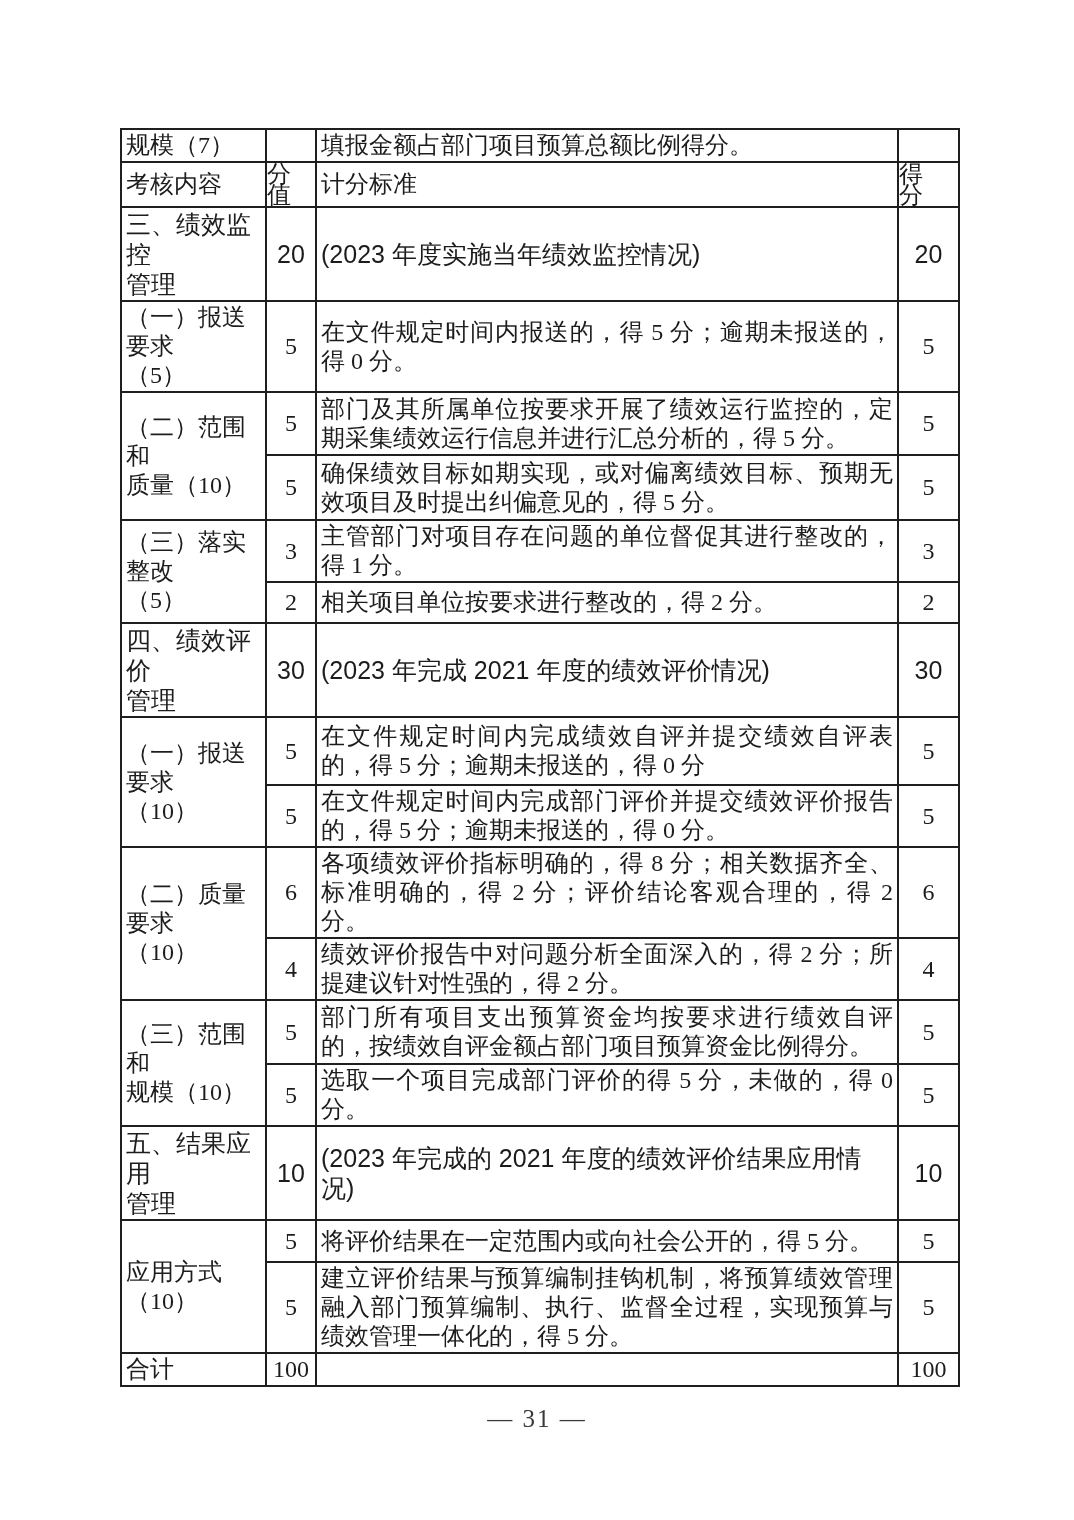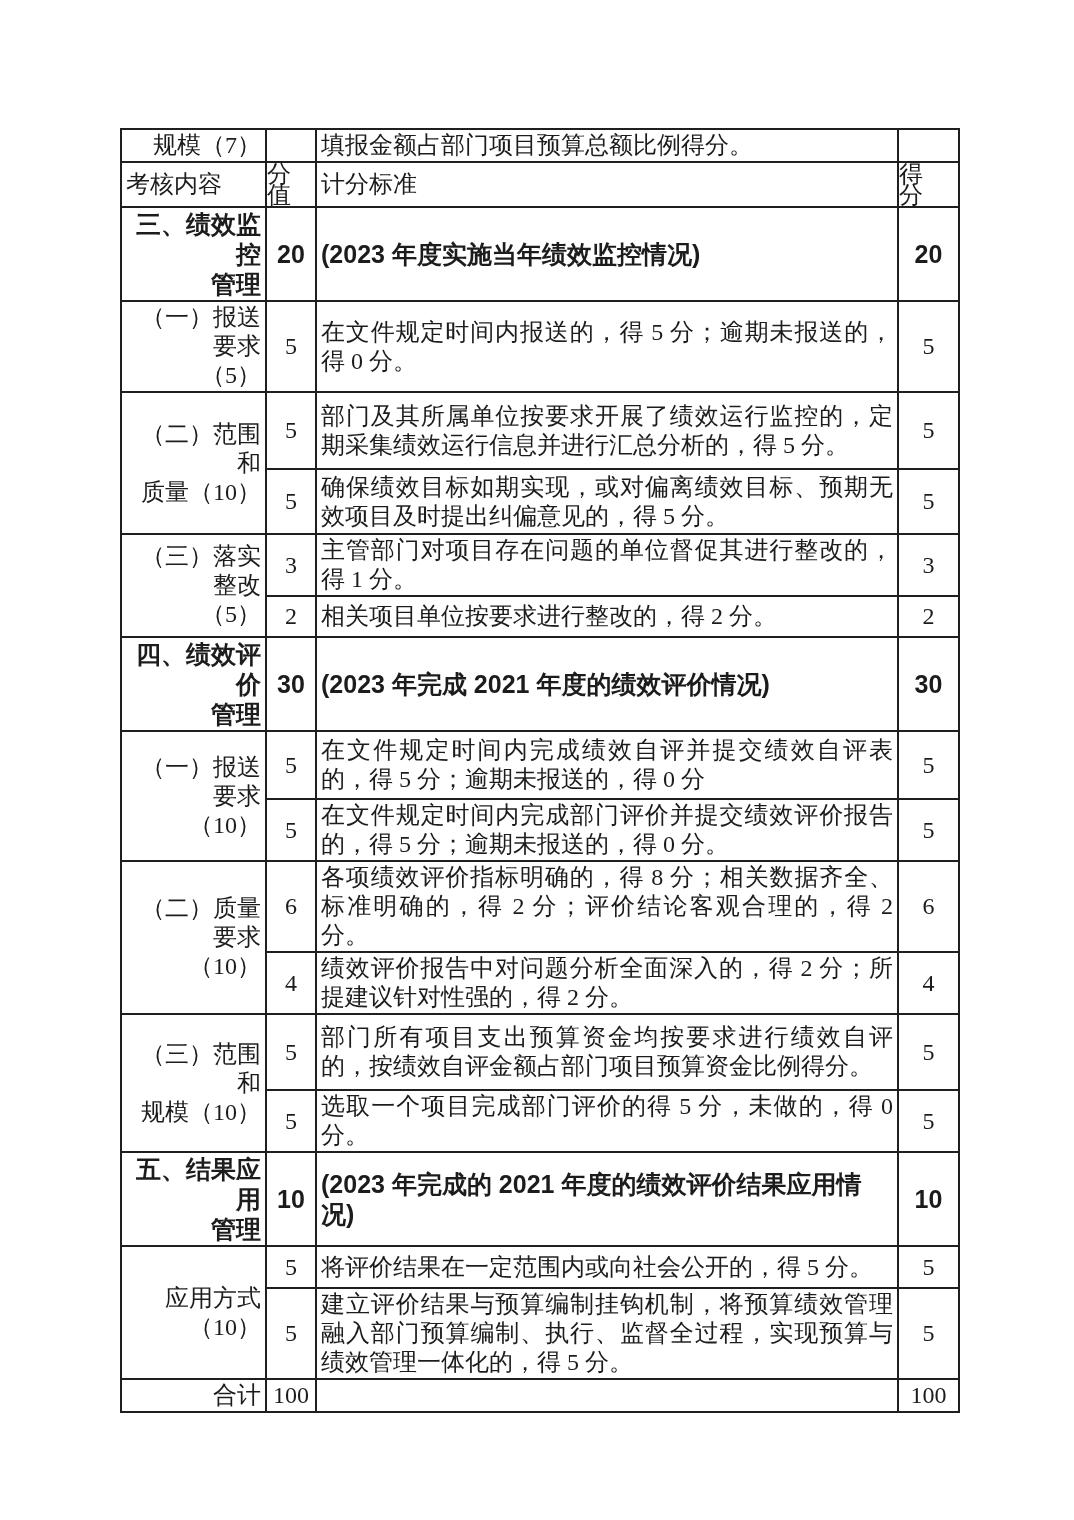--- a/index.html
+++ b/index.html
@@ -28,21 +28,21 @@
   }
   table.score-table td {
     border: 2px solid #1f1f1f;
     vertical-align: middle;
     padding: 1px 4px;
     font-size: 24px;
     line-height: 29px;
     overflow: hidden;
   }
   td.cat {
-    text-align: right;
+    text-align: left;
     white-space: pre-line;
     line-height: 30px;
   }
   td.num {
     text-align: center;
     font-family: "Liberation Serif", serif;
   }
   td.crit {
     text-align: justify;
     padding-left: 9px;
@@ -55,21 +55,21 @@
     text-align: left;
   }
   tr.hdr td.stack {
     white-space: pre-line;
     line-height: 21px;
     padding: 0;
   }
   
   tr.sec td {
     font-family: "Liberation Sans", sans-serif;
-    font-weight: 700;
+    font-weight: 400;
     font-size: 25px;
     line-height: 30px;
   }
   tr.sec td.crit {
     text-align: left;
     margin-left: 16px;
   }
   .pageno {
     position: absolute;
     left: 0;
@@ -121,21 +121,21 @@
       </tr>
 
       <tr style="height:55px">
         <td class="cat">（一）报送要求
 （5）</td>
         <td class="num">5</td>
         <td class="crit">在文件规定时间内报送的，得 5 分；逾期未报送的，得 0 分。</td>
         <td class="num">5</td>
       </tr>
 
-      <tr style="height:77px">
+      <tr style="height:63px">
         <td class="cat" rowspan="2">（二）范围和
 质量（10）</td>
         <td class="num">5</td>
         <td class="crit">部门及其所属单位按要求开展了绩效运行监控的，定期采集绩效运行信息并进行汇总分析的，得 5 分。</td>
         <td class="num">5</td>
       </tr>
       <tr style="height:65px">
         <td class="num">5</td>
         <td class="crit">确保绩效目标如期实现，或对偏离绩效目标、预期无效项目及时提出纠偏意见的，得 5 分。</td>
         <td class="num">5</td>
@@ -181,21 +181,21 @@
         <td class="num">6</td>
         <td class="crit">各项绩效评价指标明确的，得 8 分；相关数据齐全、标准明确的，得 2 分；评价结论客观合理的，得 2 分。</td>
         <td class="num">6</td>
       </tr>
       <tr style="height:58px">
         <td class="num">4</td>
         <td class="crit">绩效评价报告中对问题分析全面深入的，得 2 分；所提建议针对性强的，得 2 分。</td>
         <td class="num">4</td>
       </tr>
 
-      <tr style="height:76px">
+      <tr style="height:64px">
         <td class="cat" rowspan="2">（三）范围和
 规模（10）</td>
         <td class="num">5</td>
         <td class="crit">部门所有项目支出预算资金均按要求进行绩效自评的，按绩效自评金额占部门项目预算资金比例得分。</td>
         <td class="num">5</td>
       </tr>
       <tr style="height:37px">
         <td class="num">5</td>
         <td class="crit">选取一个项目完成部门评价的得 5 分，未做的，得 0 分。</td>
         <td class="num">5</td>
@@ -224,13 +224,14 @@
 
       <tr style="height:28px">
         <td class="cat">合计</td>
         <td class="num">100</td>
         <td class="crit"></td>
         <td class="num">100</td>
       </tr>
     </tbody>
   </table>
 
+  <div class="pageno">— 31 —</div>
 </div>
 
 </body></html>

